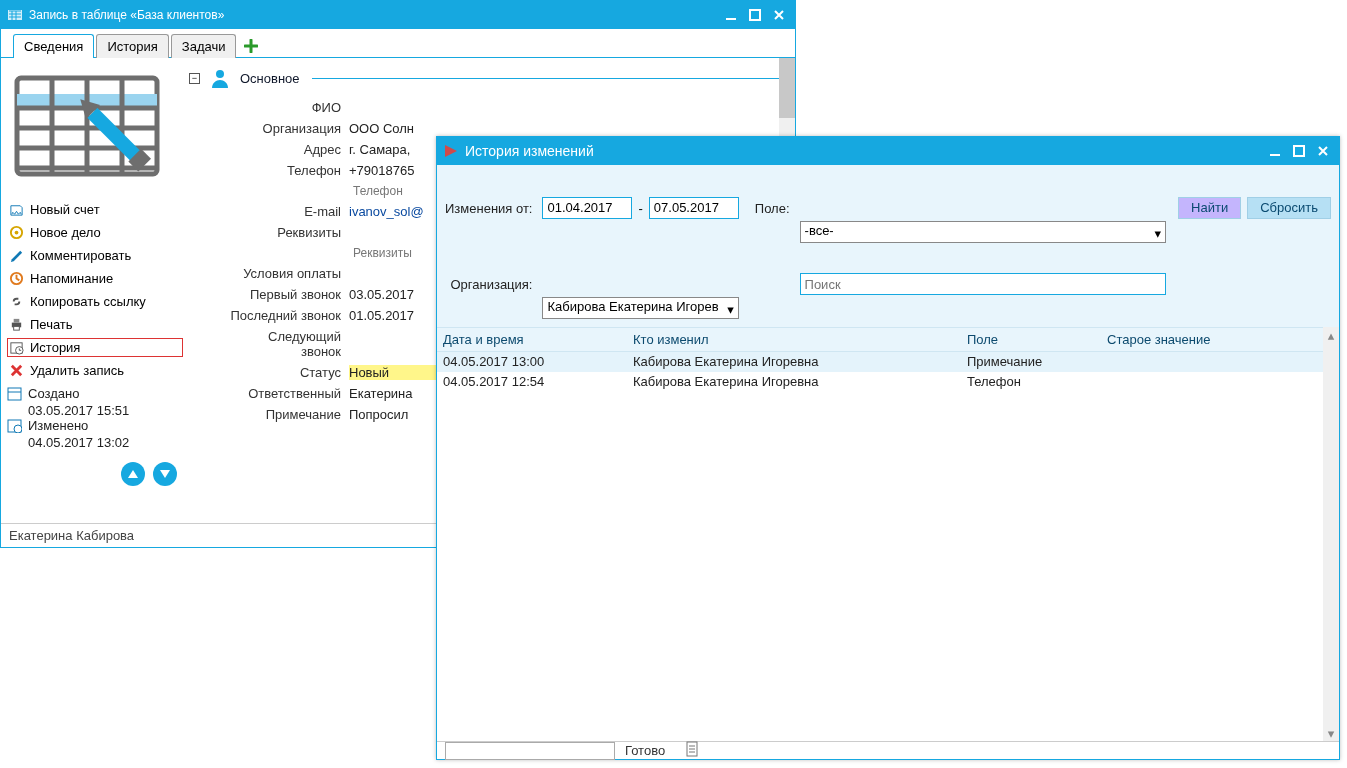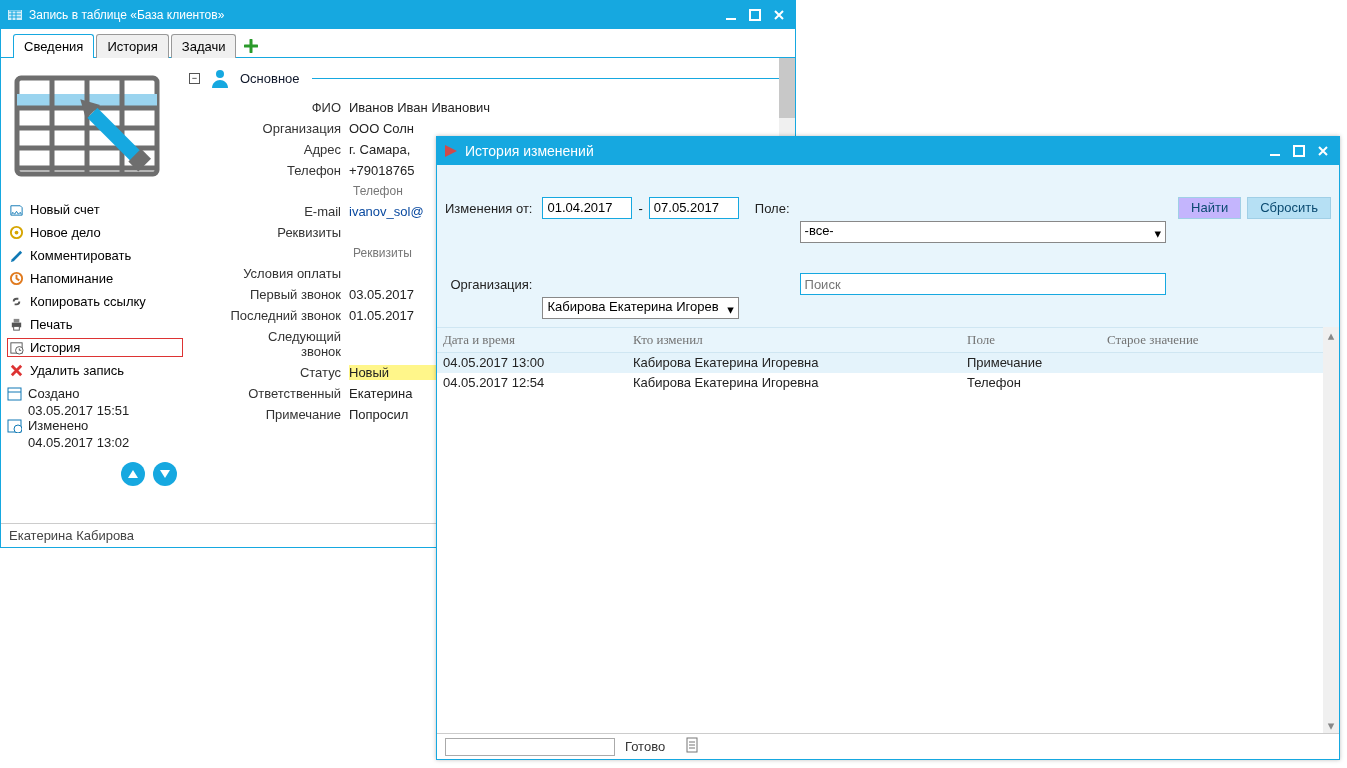--- a/index.html
+++ b/index.html
@@ -67,28 +67,28 @@
 .sel-in { border:1px solid #888; background:#fff; padding:1px 4px; height:22px; position:relative;margin-top:48px; }
 .sel-in .caret { position:absolute; right:4px; top:4px; }
 .btn { background:#b6e0f4; border:1px solid #a0cfe6; padding:2px 12px; color:#0a4a70; cursor:pointer; height:22px; text-align:center; }
 .btn.primary { background:#c4b5fd; }
 
 .grid { flex:1; display:flex; flex-direction:column; overflow:hidden; position:relative; }
 .grid-scroll-track { position:absolute; right:0; top:0; width:16px; height:100%; background:#f0f0f0; }
 .grid-scroll-top, .grid-scroll-bot { position:absolute; right:0; width:16px; height:16px; display:flex; align-items:center; justify-content:center; color:#888; }
 .grid-scroll-top { top:0; } .grid-scroll-bot { bottom:0; }
 .grid .header { display:flex; background:#e8f5fc; border-top:1px solid #cfe6f2; border-bottom:1px solid #cfe6f2; }
-.grid .header .col { padding:4px 6px; color:#737373;font-family:Liberation Serif, serif; }
+.grid .header .col { padding:4px 6px; color:#0c4a6e; }
 .grid .row { display:flex; border-bottom:1px solid transparent; }
 .grid .row .cell { padding:2px 6px; color:#222; }
 .grid .row.sel { background:#e4f3fb; }
 .c1 { width:190px; } .c2 { width:334px; } .c3 { width:140px; } .c4 { flex:1; }
 
 
-.win2 .statusbar { height:26px; border-top:1px solid #ccc; display:flex; align-items:center; padding:0 8px; color:#333; }
+.win2 .statusbar { height:18px; border-top:1px solid #ccc; display:flex; align-items:center; padding:0 8px; color:#333; }
 .win2 .statusbar .sbox { border:1px solid #aaa; height:18px; width:170px; margin-right:10px; }
 .win2 .statusbar .ready { margin-right:20px; }
 </style>
 </head>
 <body>
 
 <div class="win1">
   <div class="titlebar">
     <span class="icon-app">
       <svg viewBox="0 0 16 16" width="16" height="16">
@@ -241,21 +241,20 @@
         <svg class="person-ic" viewBox="0 0 24 24">
             <circle cx="12" cy="8" r="4" fill="#16a8e0"></circle>
             <path d="M4 22c0-5 4-8 8-8s8 3 8 8" fill="#16a8e0"></path>
           </svg>
         <span class="label">Основное</span>
         <span class="line"></span>
       </div>
 
       <div class="frow">
           <span class="lbl">ФИО</span>
-          <span class="val"><span class="selected">Иванов Иван Иванович</span></span>
         </div>
       <div class="frow">
           <span class="lbl">Организация</span>
           <span class="val">ООО Солн</span>
         </div>
       <div class="frow">
           <span class="lbl">Адрес</span>
           <span class="val">г. Самара,</span>
         </div>
       <div class="frow">

